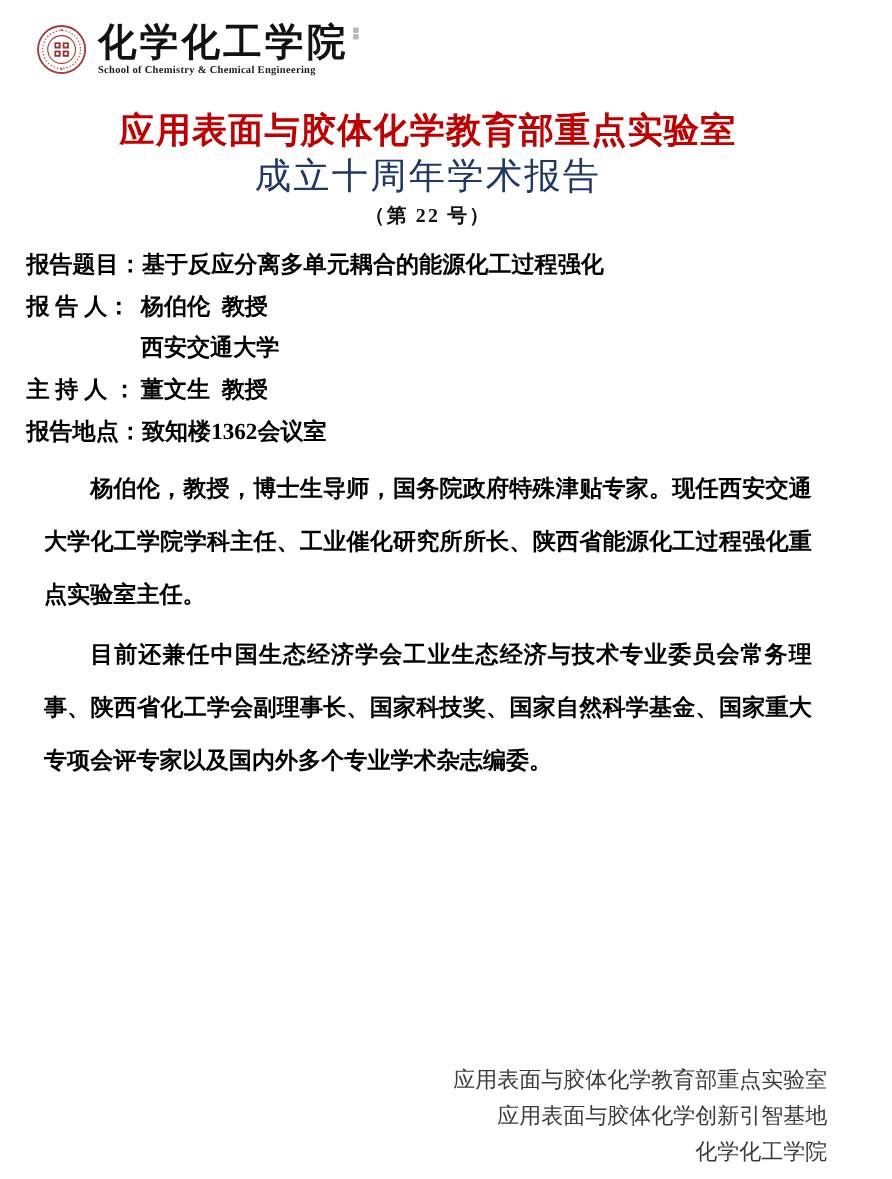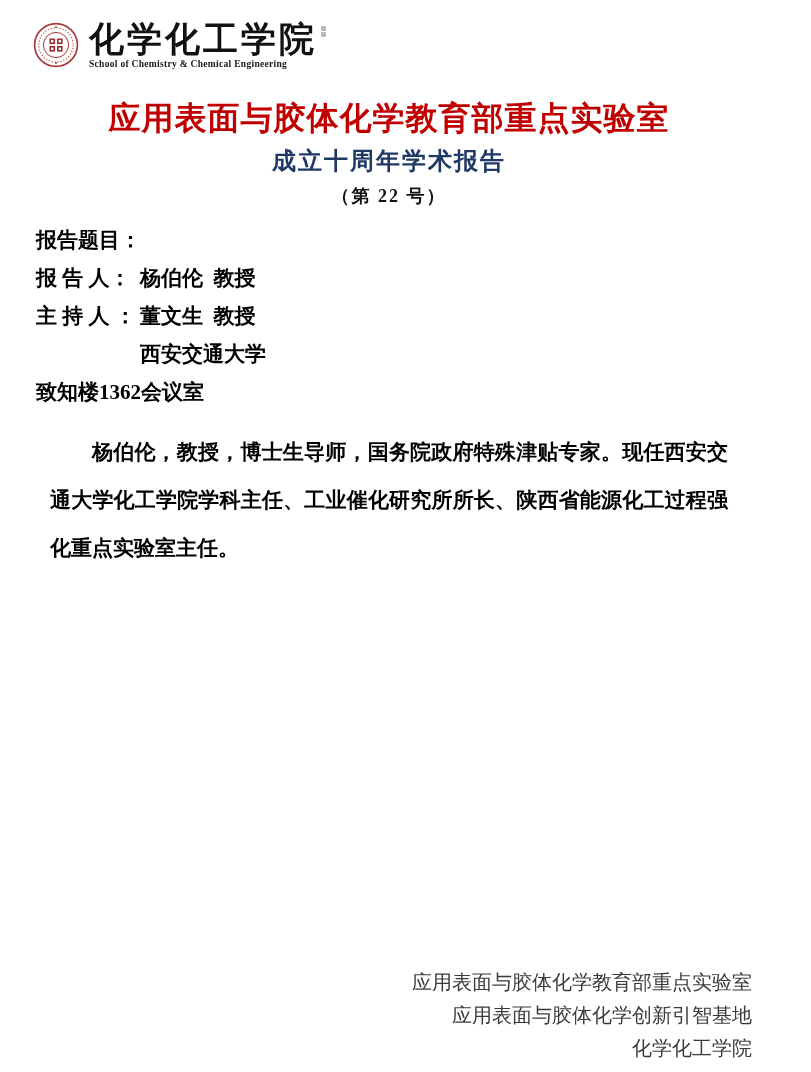--- a/index.html
+++ b/index.html
@@ -35,36 +35,36 @@
     font-size:9.5px;font-weight:bold;color:#181818;
     letter-spacing:0.3px;margin-top:1px;
   }
   
   .title-block{text-align:center;margin-top:11px;}
   .title-main{
     font-size:32px;font-weight:bold;letter-spacing:1px;
     line-height:42px;
   }
   .title-sub{
-    font-size:24px;font-weight:bold;letter-spacing:2px;
+    font-size:33px;font-weight:normal;letter-spacing:2px;
     line-height:44px;
   }
   .title-issue{
     font-size:18px;font-weight:bold;letter-spacing:2px;
     line-height:26px;color:#111111;
   }
   
-  .details{margin:12px 33px 0 36px;}
+  .details{margin:12px 33px 0 24px;}
   .detail-row{display:flex;line-height:38px;font-size:21px;font-weight:bold;}
   .detail-label{flex:0 0 104px;white-space:pre;}
   .detail-value{white-space:pre;}
   
   .body-text{margin:9px 33px 0 33px;}
   .body-text p{
-    margin:17px;font-size:21px;font-weight:bold;
+    margin:7px;font-size:21px;font-weight:bold;
     line-height:48px;text-align:justify;text-justify:inter-ideograph;
     text-indent:2em;
   }
   
   .footer{
     position:absolute;right:26px;top:966px;
     text-align:right;font-size:20px;line-height:33px;
     color:#3a3a3a;
   }
 </style>
@@ -100,40 +100,43 @@
 
   <div class="title-block">
     <div class="title-main" style="color: rgb(192, 0, 0);">应用表面与胶体化学教育部重点实验室</div>
     <div class="title-sub" style="color: rgb(31, 56, 100);">成立十周年学术报告</div>
     <div class="title-issue">（第 22 号）</div>
   </div>
 
   <div class="details">
     <div class="detail-row">
       <span class="detail-label">报告题目：</span>
+      <span class="detail-value">基于反应分离多单元耦合的能源化工过程强化</span>
     </div>
     <div class="detail-row">
       <span class="detail-label">报 告 人：</span>
       <span class="detail-value">杨伯伦  教授</span>
     </div>
     <div class="detail-row">
+      <span class="detail-label"></span>
+      <span class="detail-value">西安交通大学</span>
+    </div>
+    <div class="detail-row">
       <span class="detail-label">主 持 人 ：</span>
       <span class="detail-value">董文生  教授</span>
     </div>
     <div class="detail-row">
-      <span class="detail-label"></span>
-      <span class="detail-value">西安交通大学</span>
-    </div>
-    <div class="detail-row">
+      <span class="detail-label">报告地点：</span>
       <span class="detail-value">致知楼1362会议室</span>
     </div>
   </div>
 
   <div class="body-text">
     <p>杨伯伦，教授，博士生导师，国务院政府特殊津贴专家。现任西安交通大学化工学院学科主任、工业催化研究所所长、陕西省能源化工过程强化重点实验室主任。</p>
+    <p>目前还兼任中国生态经济学会工业生态经济与技术专业委员会常务理事、陕西省化工学会副理事长、国家科技奖、国家自然科学基金、国家重大专项会评专家以及国内外多个专业学术杂志编委。</p>
   </div>
 
   <div class="footer">
     <div>应用表面与胶体化学教育部重点实验室</div>
     <div>应用表面与胶体化学创新引智基地</div>
     <div>化学化工学院</div>
   </div>
 
 </div>
 

